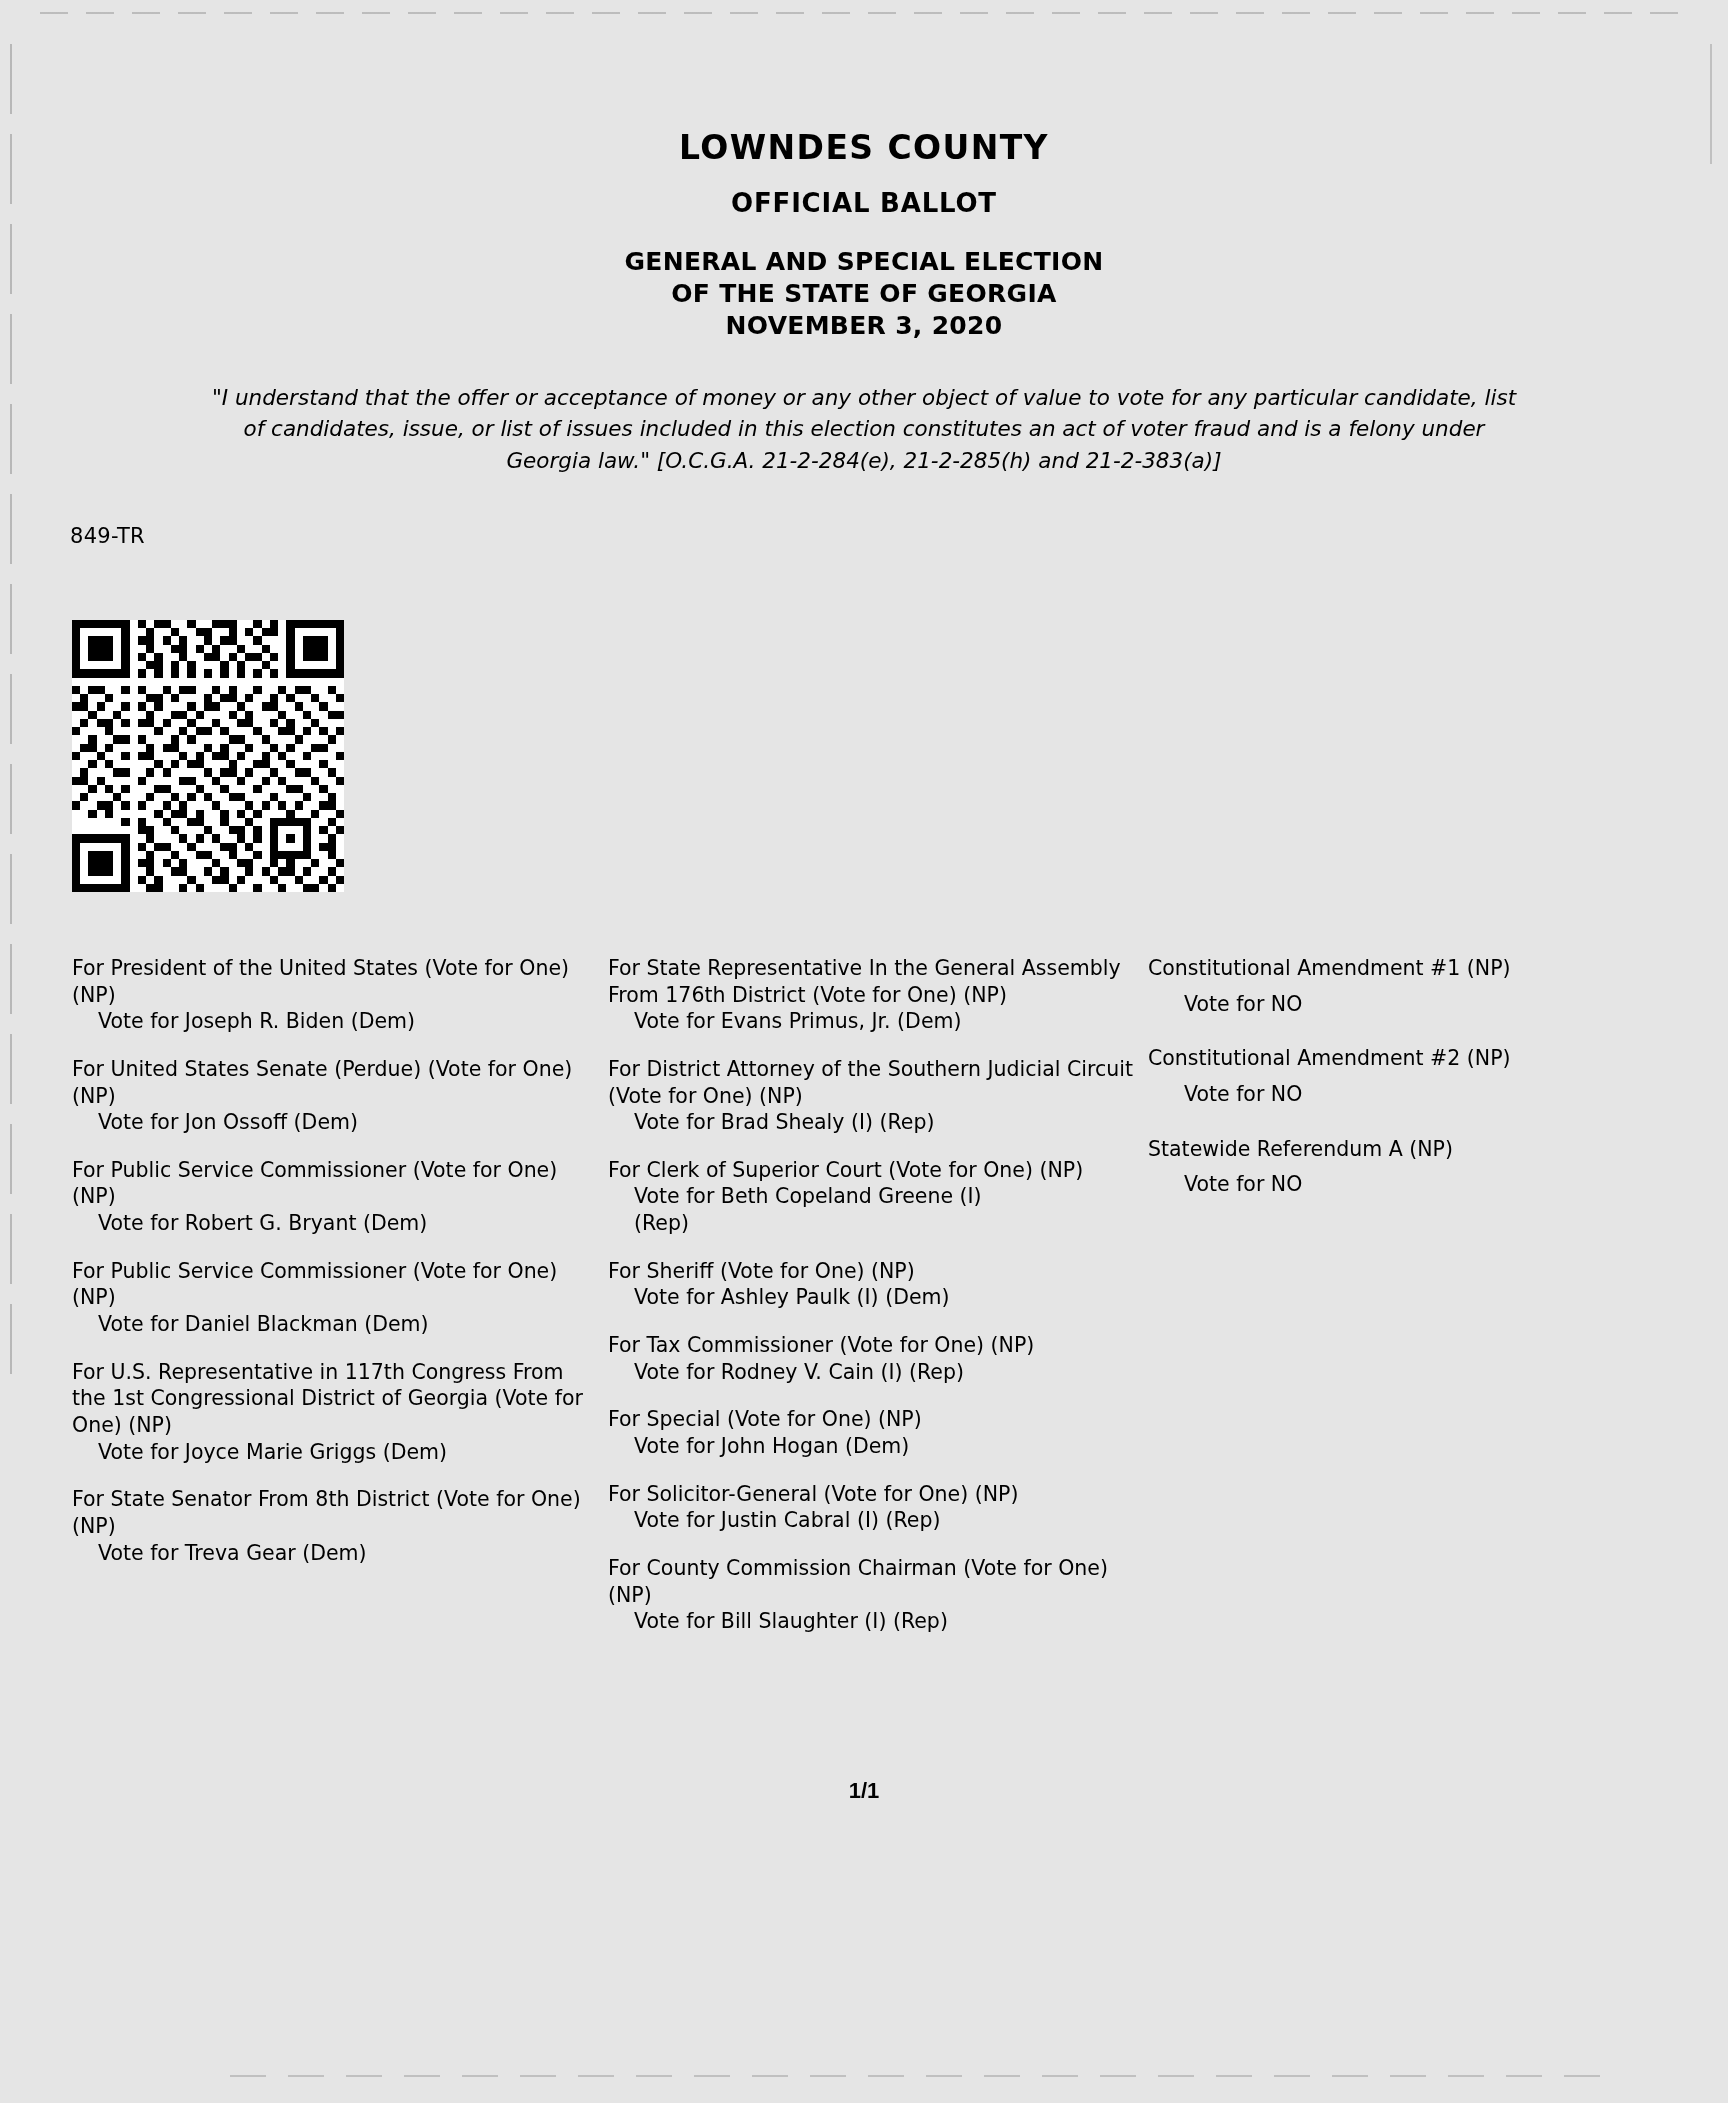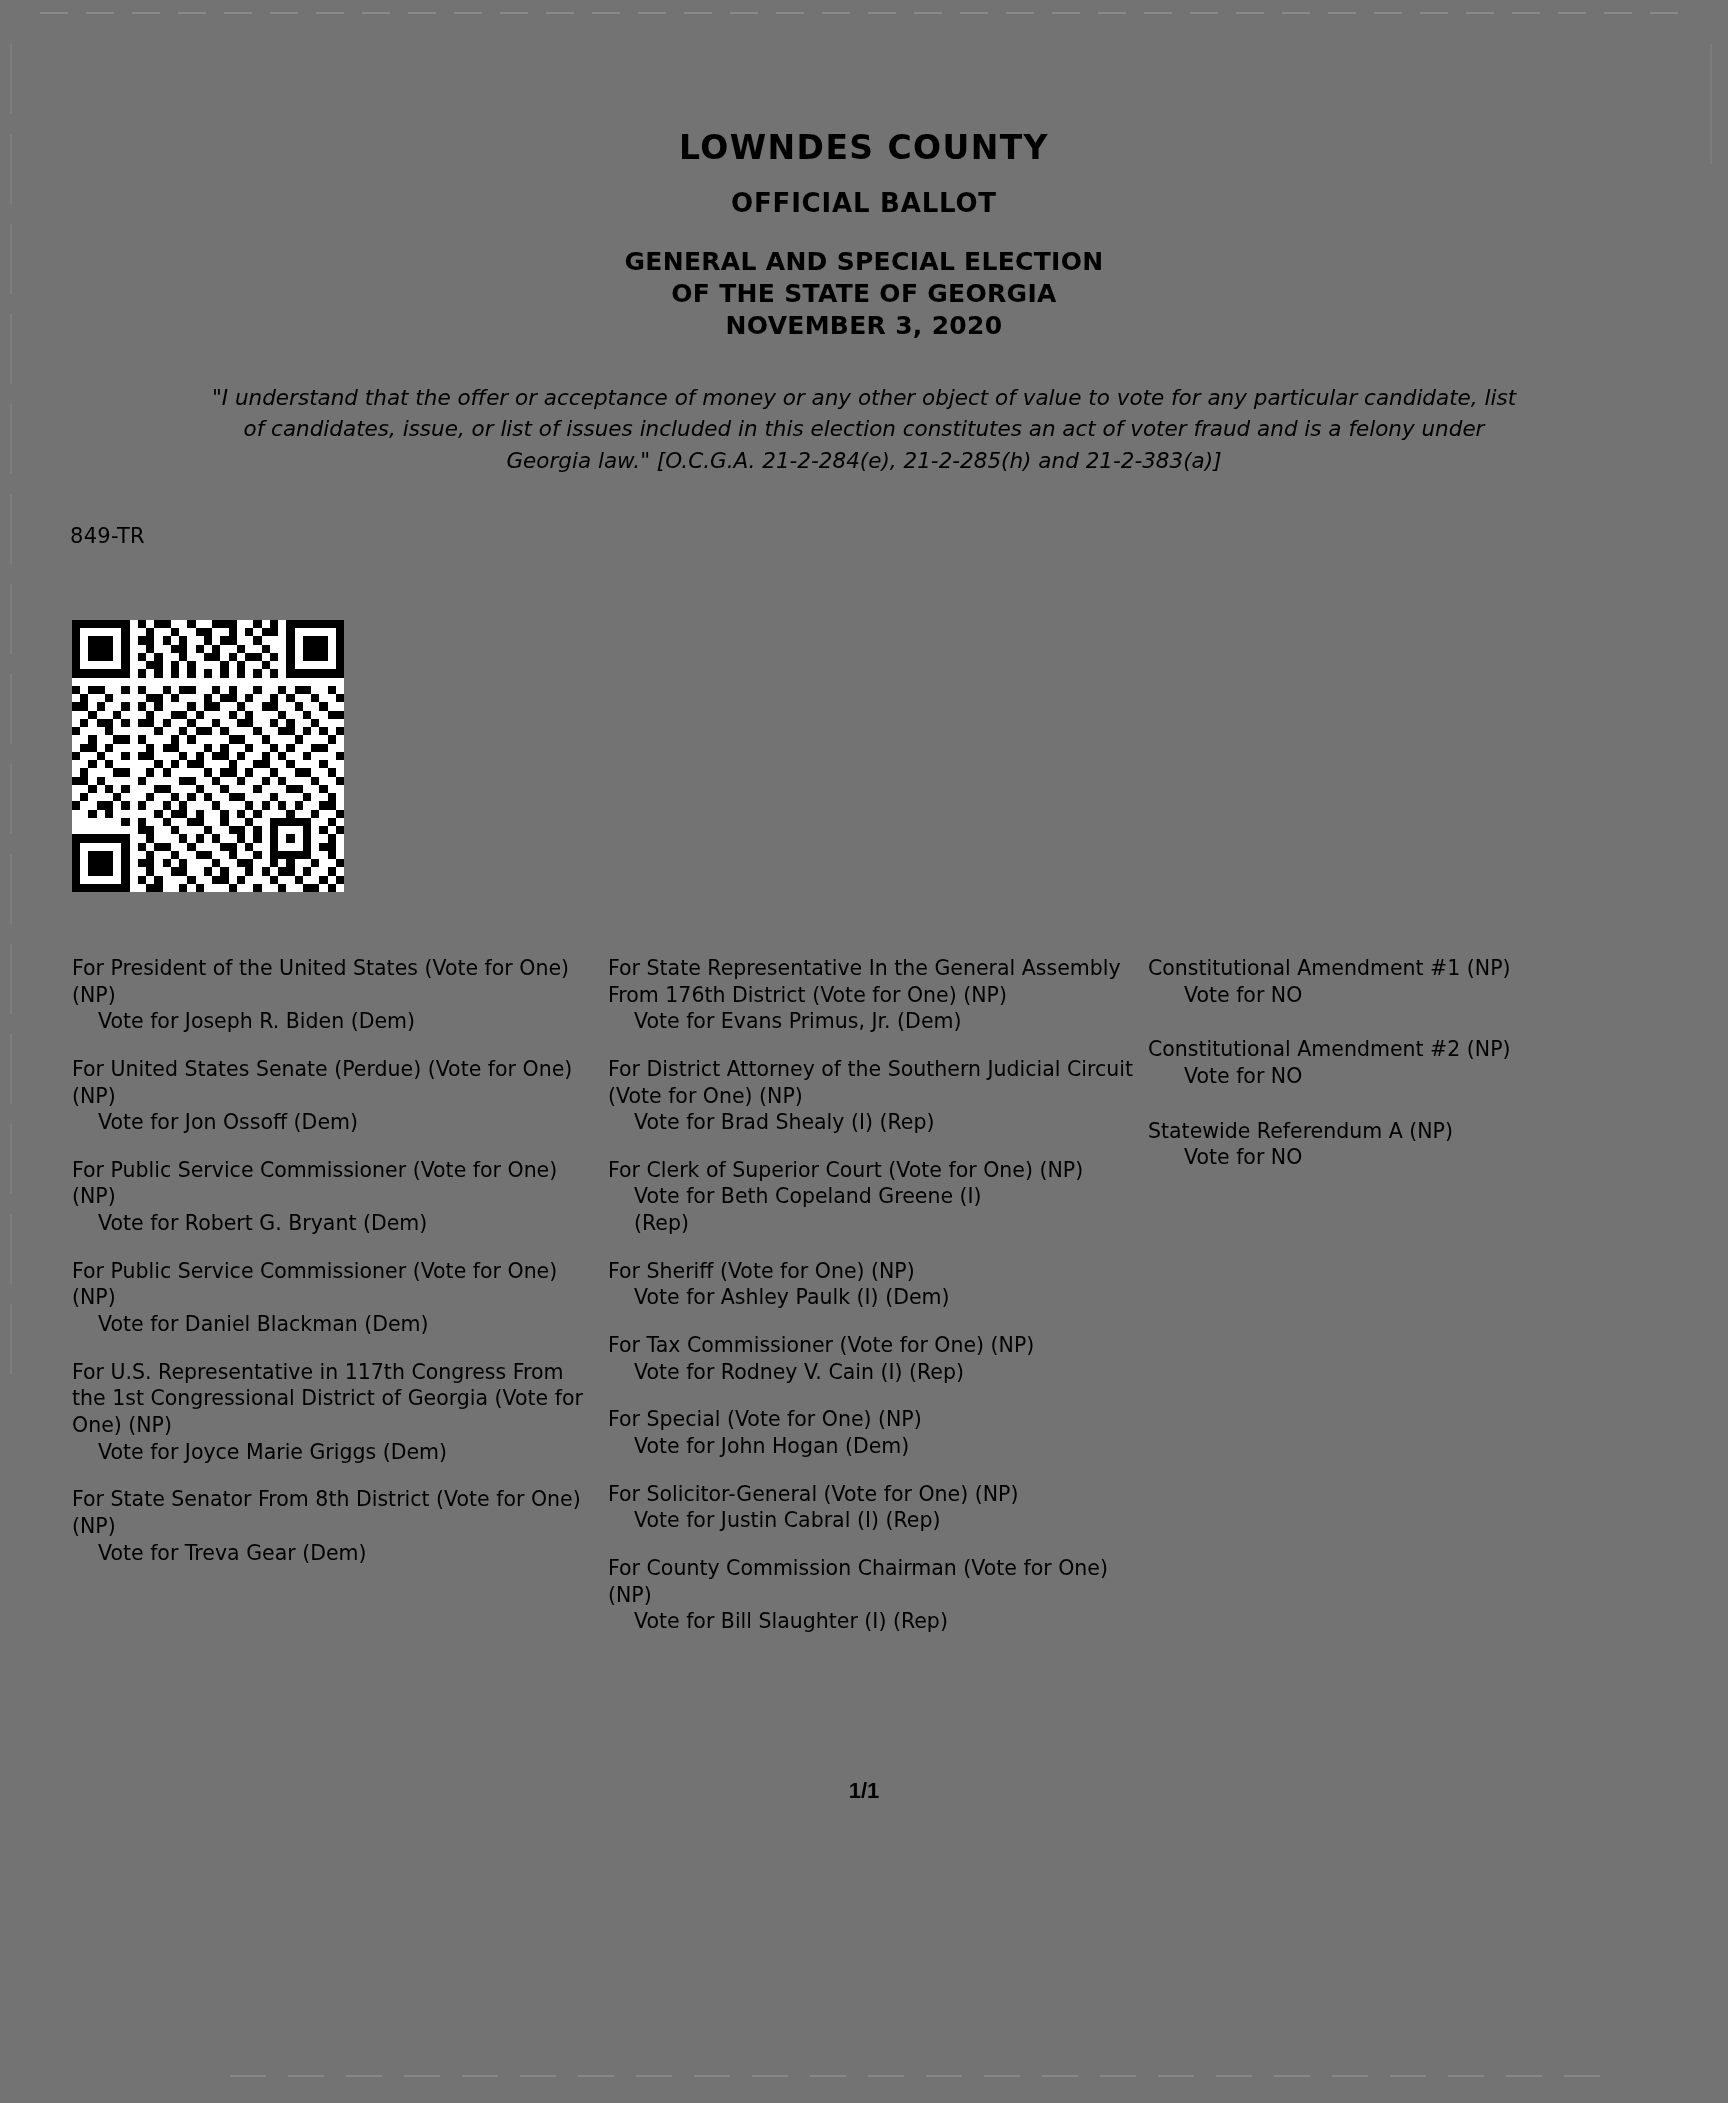--- a/index.html
+++ b/index.html
@@ -15,21 +15,21 @@
     color: #000000;
     overflow: hidden;
   }
 
   
   .sheet {
     position: absolute;
     left: 0; top: 0;
     width: 1728px;
     height: 2103px;
-    background: #737373;
+    background: #e5e5e5;
   }
 
   
   .scan-edge-top {
     position: absolute;
     left: 40px; top: 12px;
     width: 1650px; height: 2px;
     background: repeating-linear-gradient(to right, #9b9b9b 0 28px, transparent 28px 46px);
     opacity: .55;
   }
@@ -138,21 +138,21 @@
     font-size: 20.5px;
     line-height: 1.30;
     white-space: pre-line;
   }
   .choice {
     padding-left: 26px;
     line-height: 1.30;
     white-space: pre-line;
   }
   .col3 .race { margin-bottom: 28px; }
-  .col3 .choice { padding-left: 36px; }
+  .col3 .choice { padding-left: 36px; margin-top: 9px; }
 
   .page-num {
     position: absolute;
     top: 1778px;
     left: 0;
     width: 1728px;
     text-align: center;
     font-size: 22px;
     font-family: "Liberation Sans", sans-serif;
     font-weight: bold;

